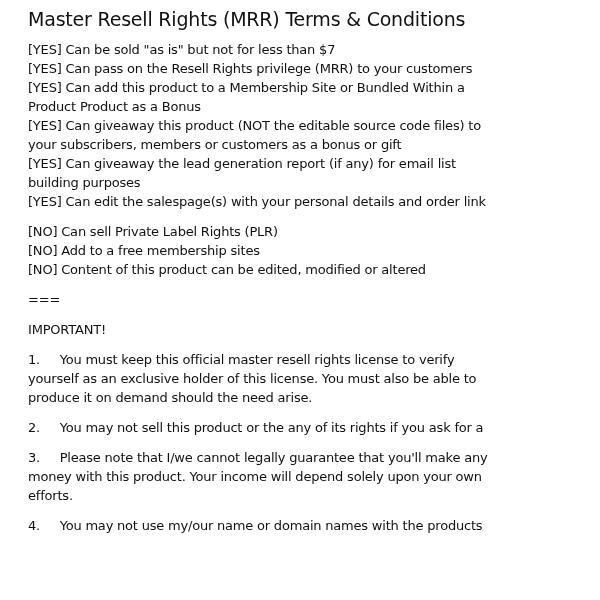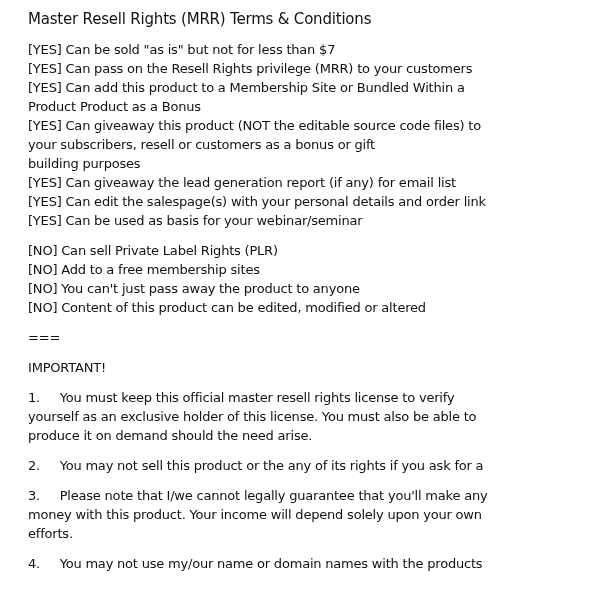--- a/index.html
+++ b/index.html
@@ -17,21 +17,21 @@
     padding: 10px 20px 0 28px;
     font-family: "DejaVu Sans", "Liberation Sans", sans-serif;
     font-size: 13px;
     line-height: 19px;
     letter-spacing: -0.2px;
     color: var(--text-color, #111111);
     overflow: hidden;
   }
   .title {
     margin: 0 0 11px 0;
-    font-size: 15px;
+    font-size: 19px;
     font-weight: 400;
     white-space: pre;
     line-height: 19px;
   }
   .block {
     margin: 0 0 11px 0;
   }
   .line {
     white-space: pre;
     height: 19px;
@@ -42,30 +42,28 @@
 
 <div class="doc">
   <h1 class="title">Master Resell Rights (MRR) Terms &amp; Conditions</h1>
   <div>
       <div class="block">
         <div class="line">[YES] Can be sold "as is" but not for less than $7</div>
         <div class="line">[YES] Can pass on the Resell Rights privilege (MRR) to your customers</div>
         <div class="line">[YES] Can add this product to a Membership Site or Bundled Within a</div>
         <div class="line">Product Product as a Bonus</div>
         <div class="line">[YES] Can giveaway this product (NOT the editable source code files) to</div>
-        <div class="line">your subscribers, resell or customers as a bonus or gift</div>
+        <div class="line">your subscribers, members or customers as a bonus or gift</div>
+        <div class="line">[YES] Can giveaway the lead generation report (if any) for email list</div>
         <div class="line">building purposes</div>
-        <div class="line">[YES] Can giveaway the lead generation report (if any) for email list</div>
         <div class="line">[YES] Can edit the salespage(s) with your personal details and order link</div>
-        <div class="line">[YES] Can be used as basis for your webinar/seminar</div>
       </div>
       <div class="block">
         <div class="line">[NO] Can sell Private Label Rights (PLR)</div>
         <div class="line">[NO] Add to a free membership sites</div>
-        <div class="line">[NO] You can't just pass away the product to anyone</div>
         <div class="line">[NO] Content of this product can be edited, modified or altered</div>
       </div>
       <div class="block">
         <div class="line">===</div>
       </div>
       <div class="block">
         <div class="line">IMPORTANT!</div>
       </div>
       <div class="block">
         <div class="line">1.     You must keep this official master resell rights license to verify</div>

